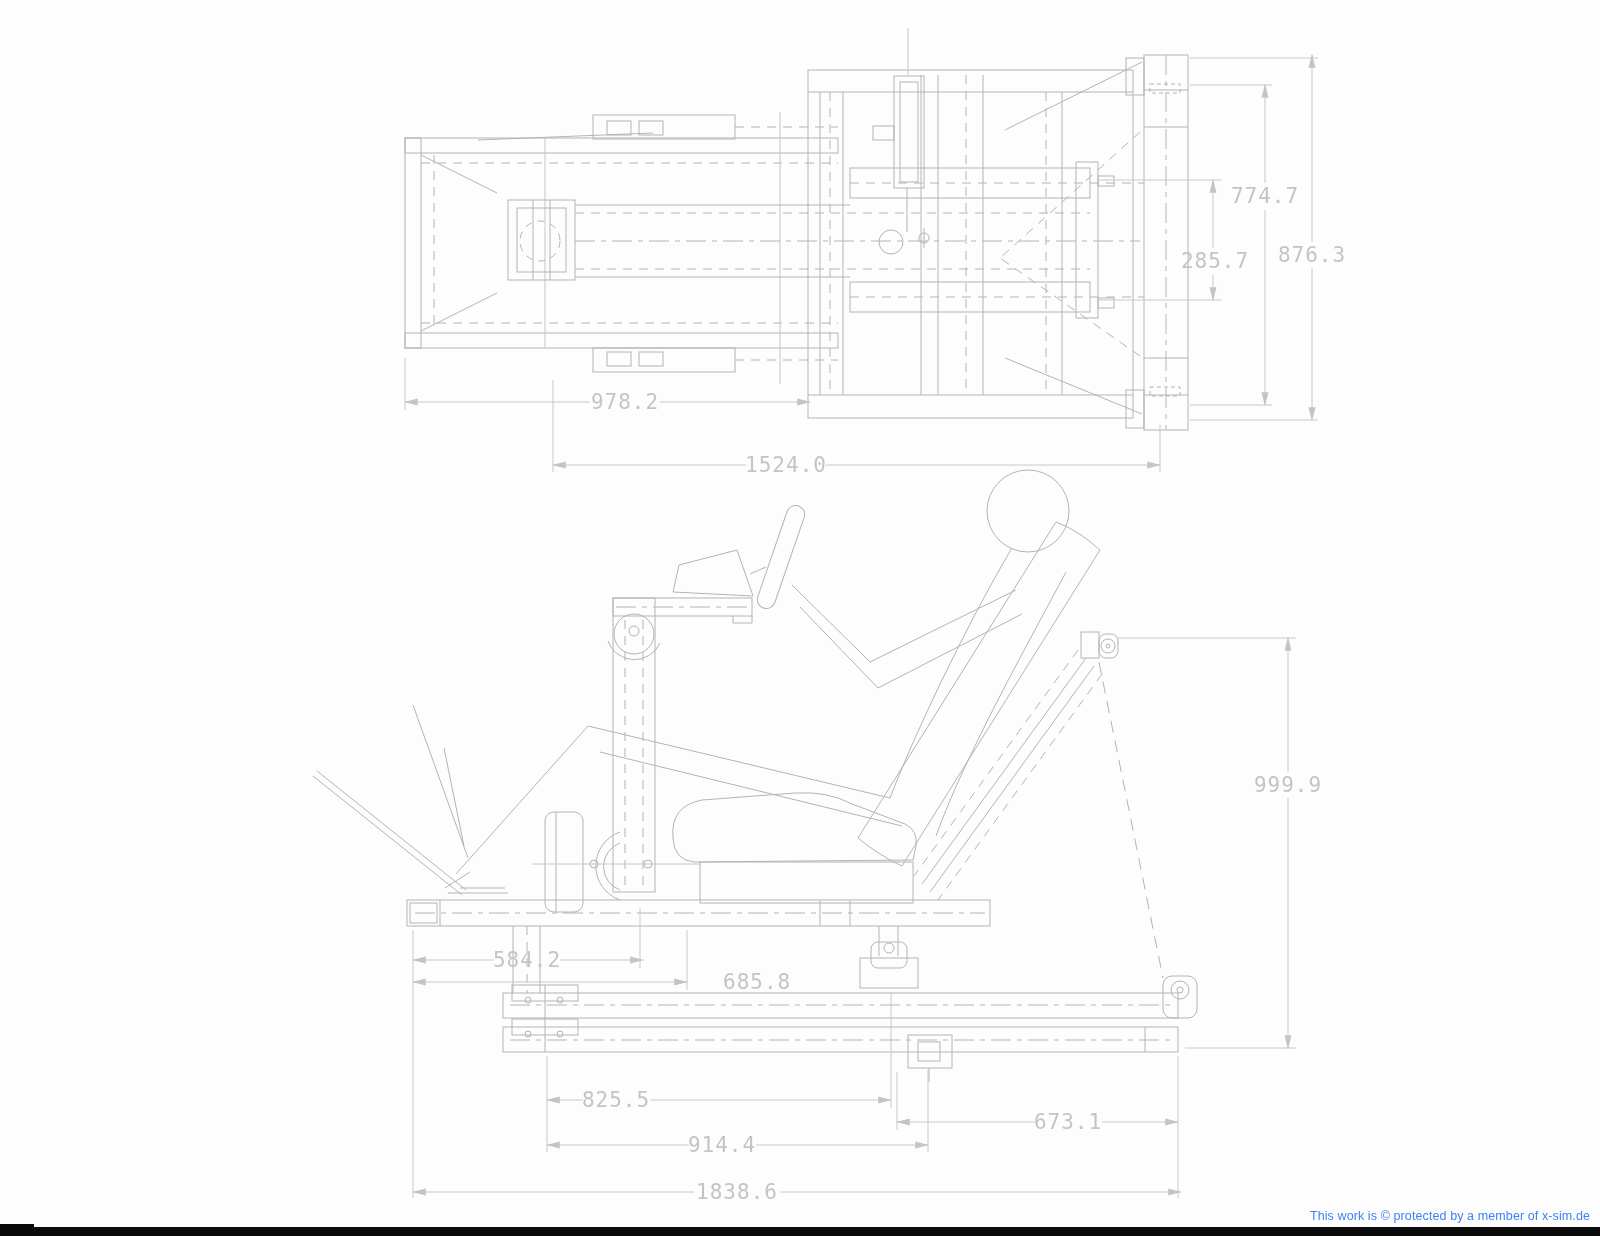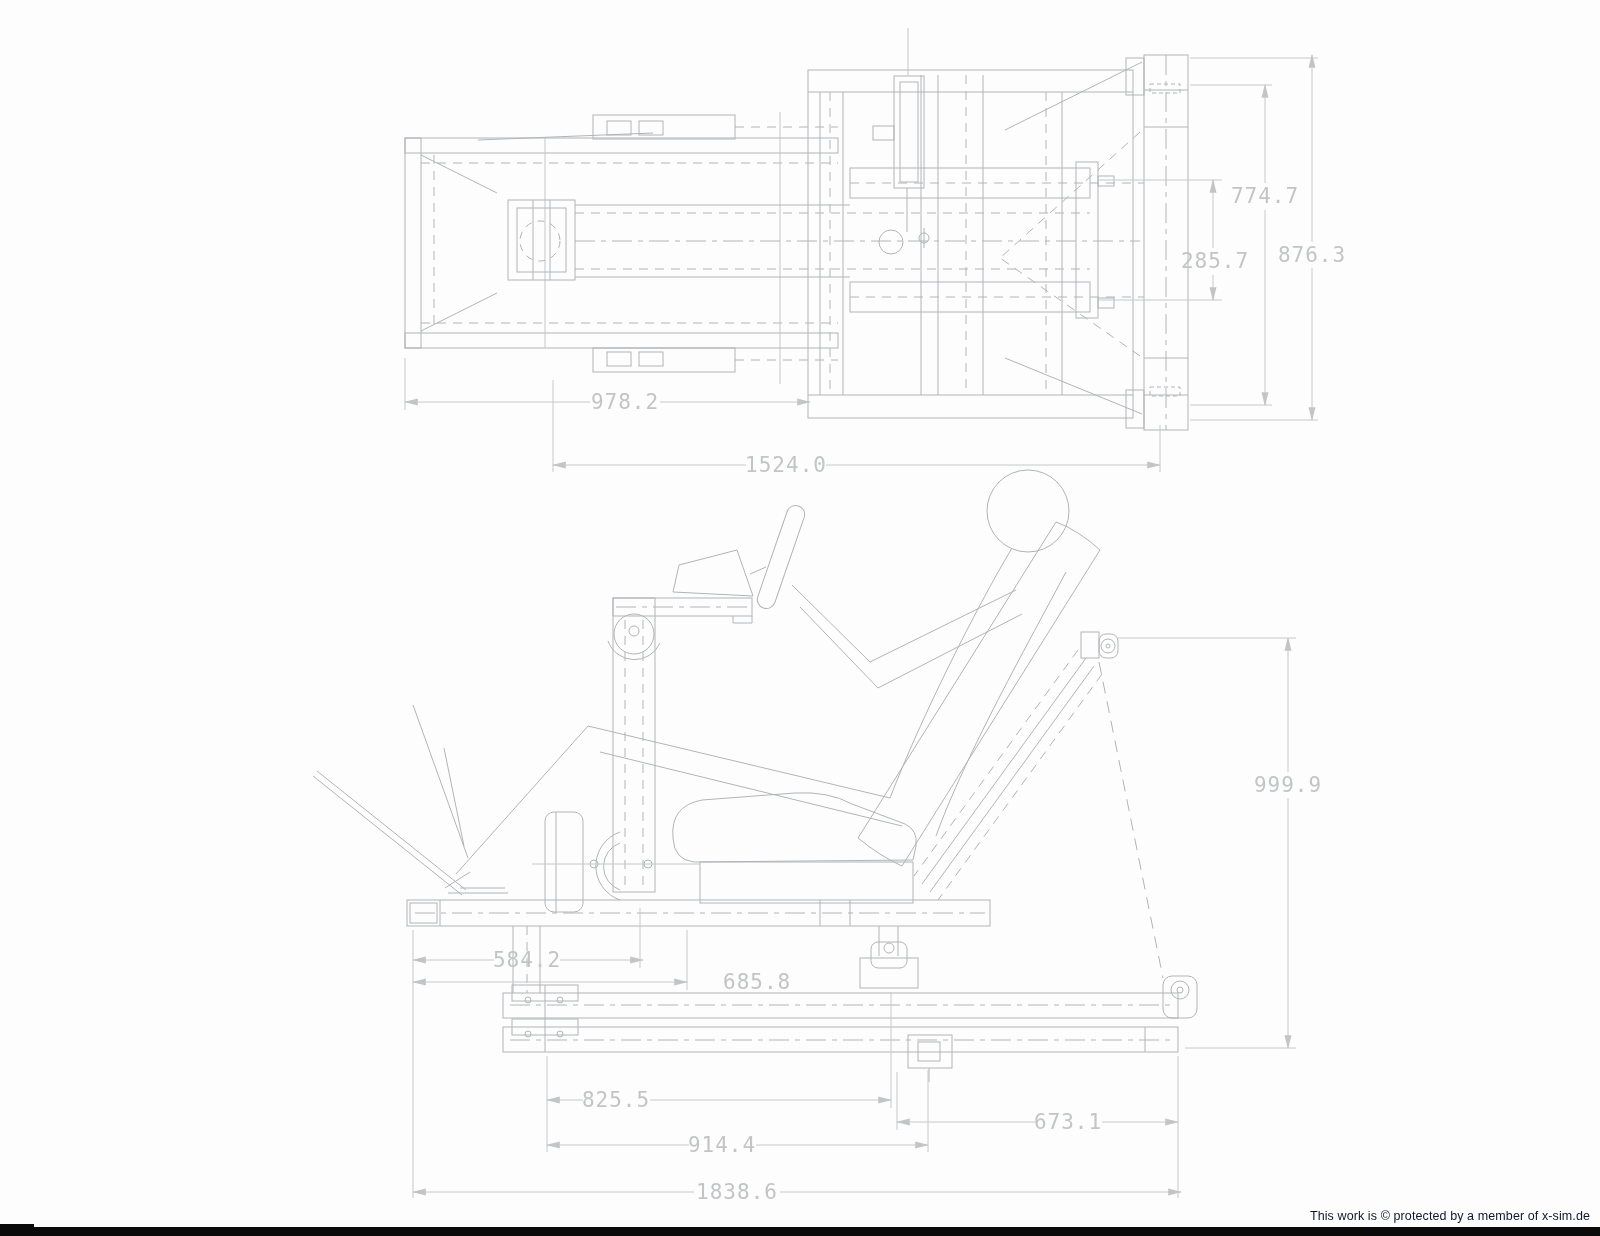--- a/index.html
+++ b/index.html
@@ -7,21 +7,21 @@
     width:1600px;height:1236px;position:relative;overflow:hidden;
     background:#fdfdfd;font-family:"Liberation Sans",sans-serif;
   }
   #stage{position:absolute;inset:0;}
   svg text{
     font-family:"DejaVu Sans Mono",monospace;
     font-size:21px;letter-spacing:1px;fill:#c2c4c6;
   }
   #copyright{
     position:absolute;top:1209px;right:10px;
-    font-size:12.5px;color:#0f172a;letter-spacing:0.1px;
+    font-size:12.5px;color:#3b82f6;letter-spacing:0.1px;
     font-family:"Liberation Sans",sans-serif;
   }
   #bottom-bar{
     position:absolute;left:0;bottom:0;width:1600px;height:9px;background:#0a0a0a;
   }
   #bottom-bar-notch{
     position:absolute;left:0;bottom:8px;width:34px;height:4px;background:#0a0a0a;
   }
 </style>
 </head>

